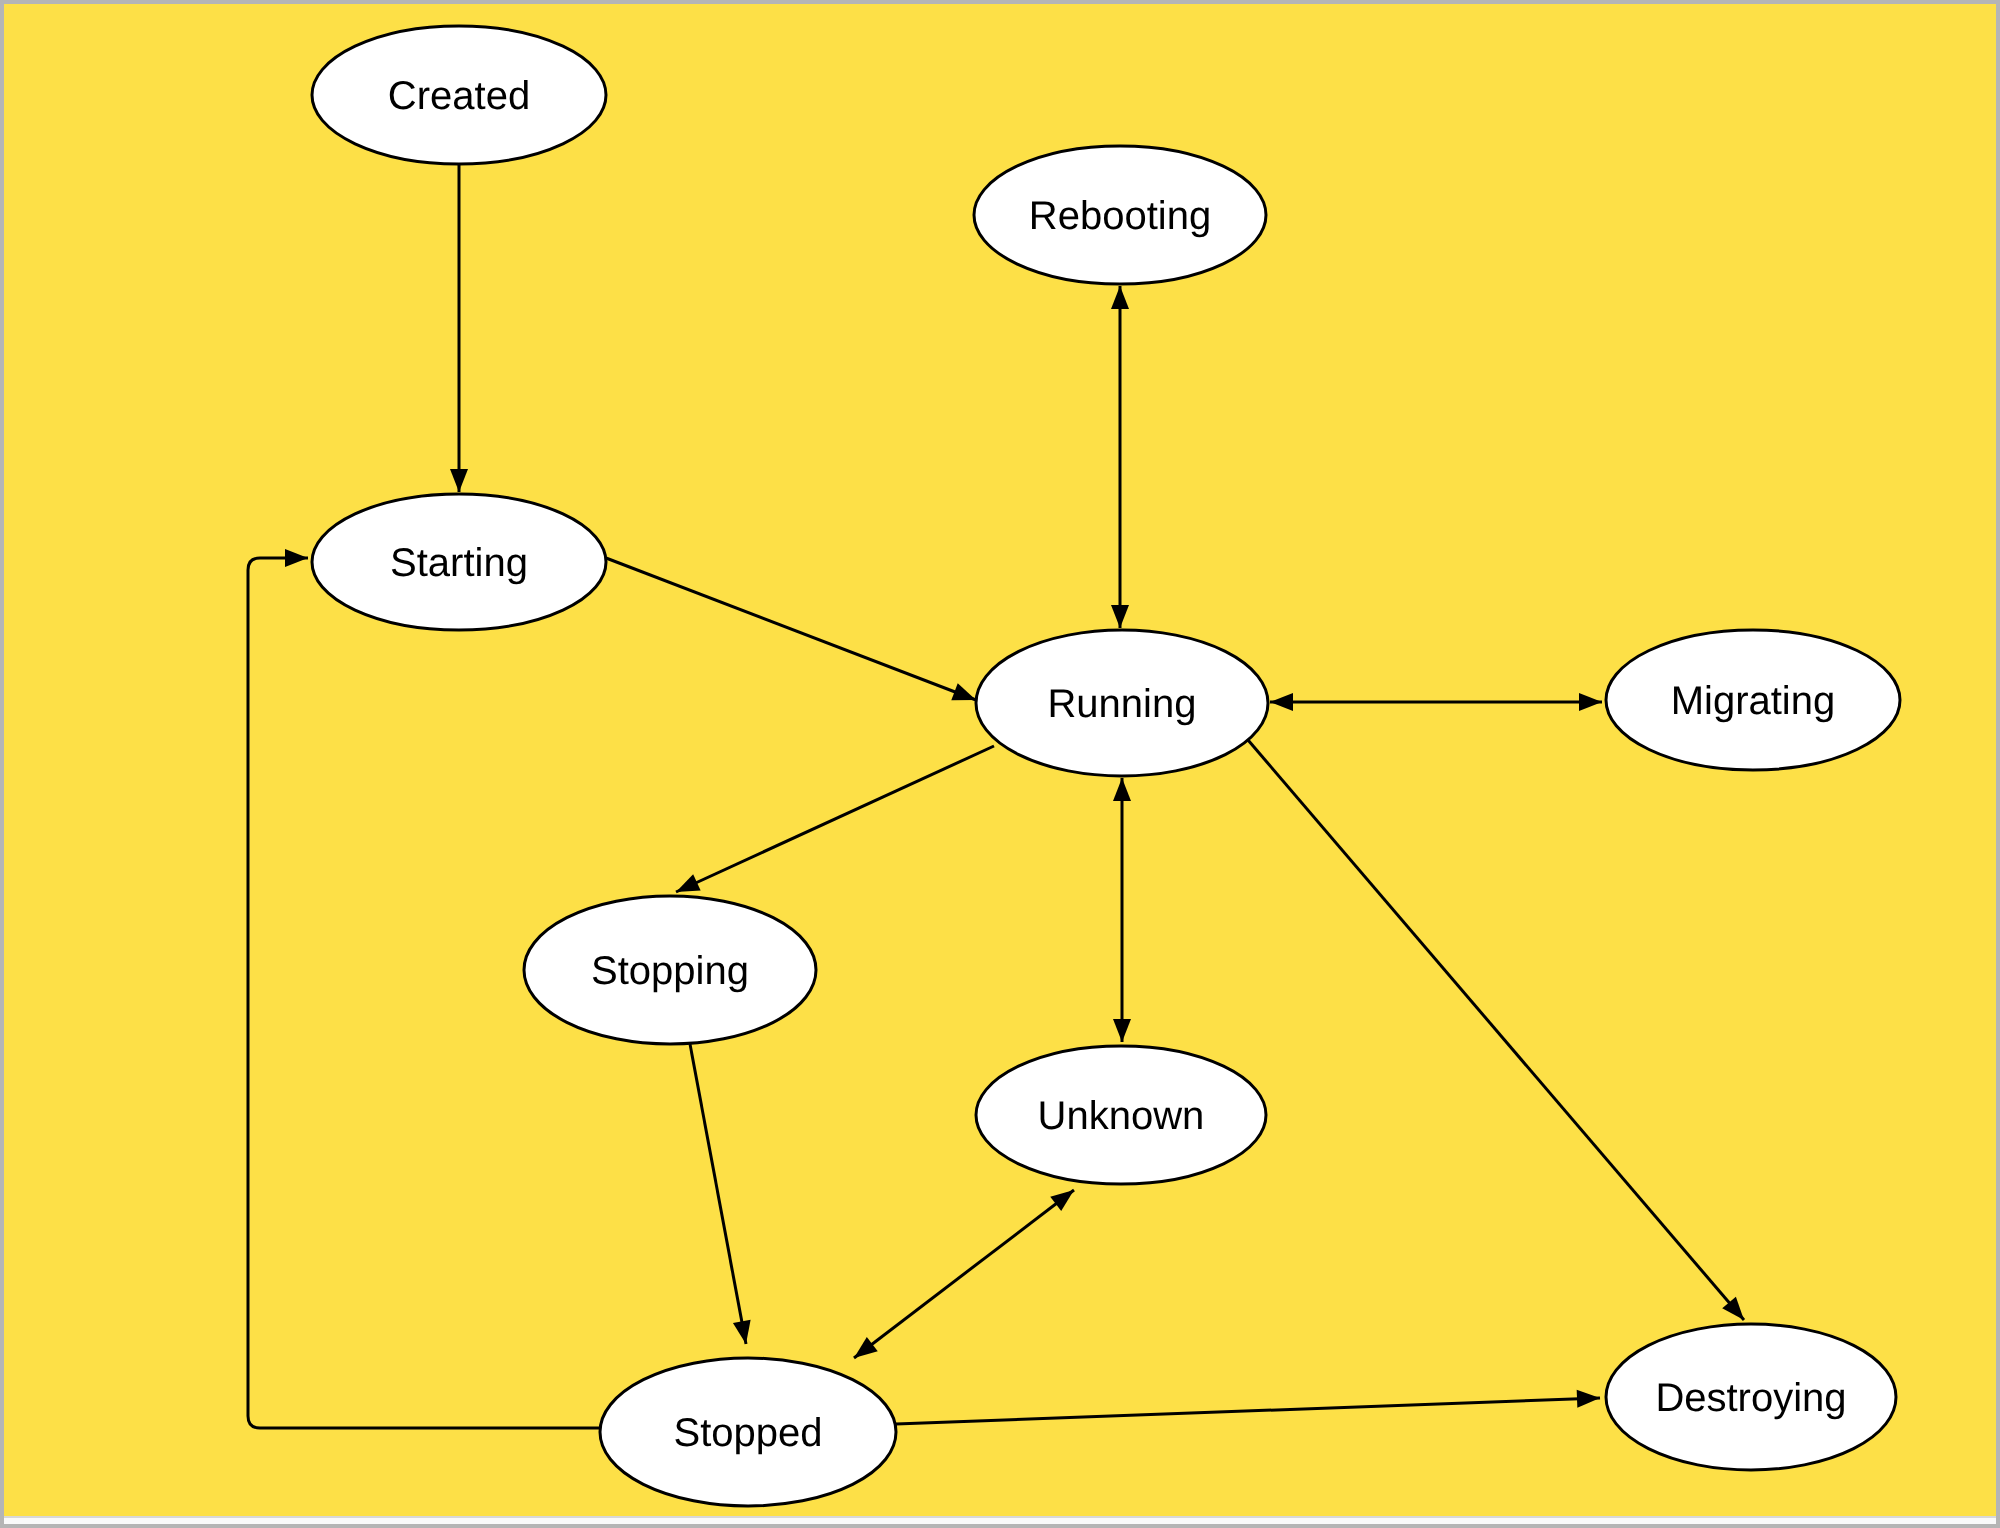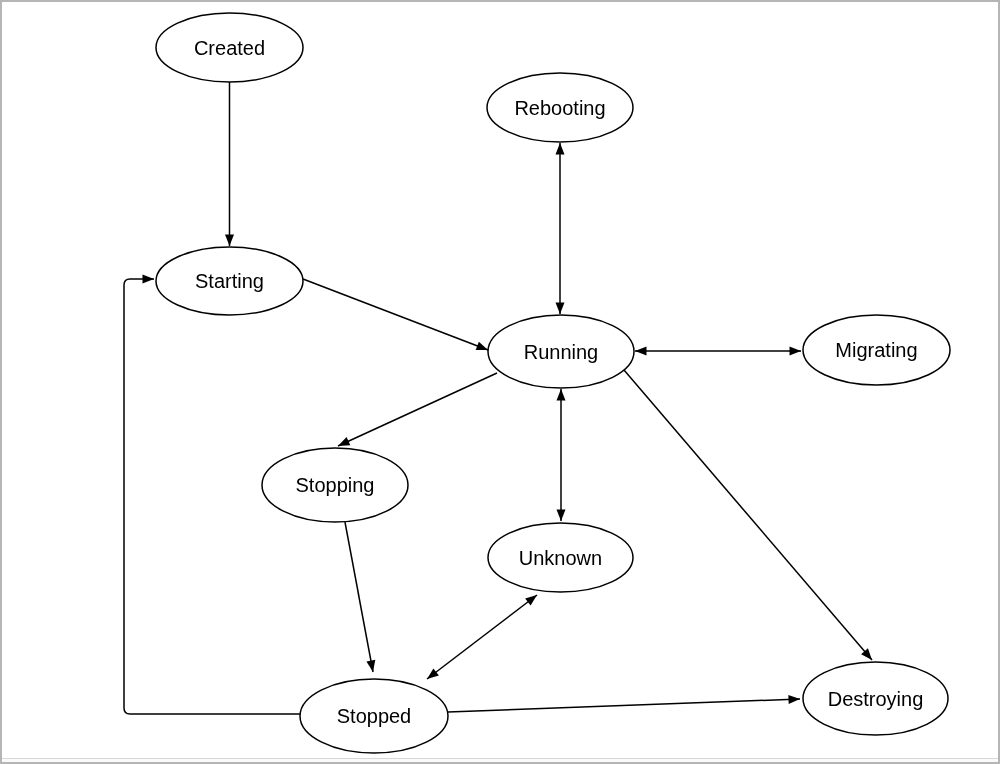--- a/index.html
+++ b/index.html
@@ -6,21 +6,21 @@
     margin: 0;
     padding: 0;
     background: #e8e8e8;
     font-family: "Liberation Sans", sans-serif;
   }
   .stage {
     position: relative;
     width: 1000px;
     height: 764px;
     box-sizing: border-box;
-    background: #ffffff;
+    background: #fde047;
     border: 2px solid #b5b5b5;
     overflow: hidden;
     text-decoration: underline;
   }
   svg { display: block; }
   .node-ellipse {
     fill: #ffffff;
     stroke: #000000;
     stroke-width: 1.5;
   }

